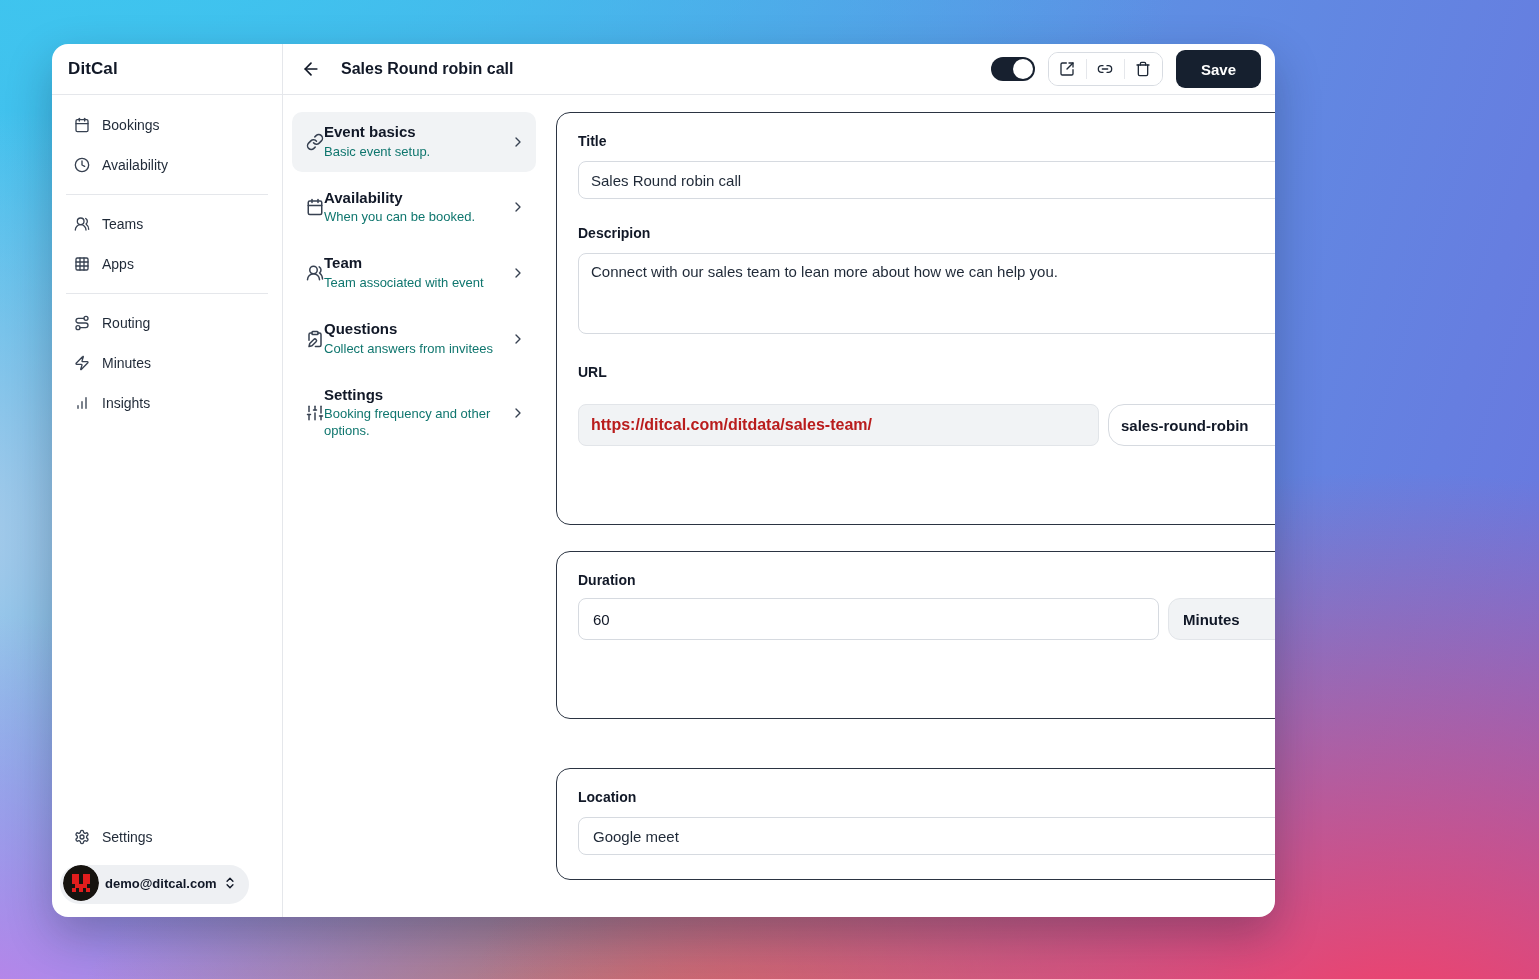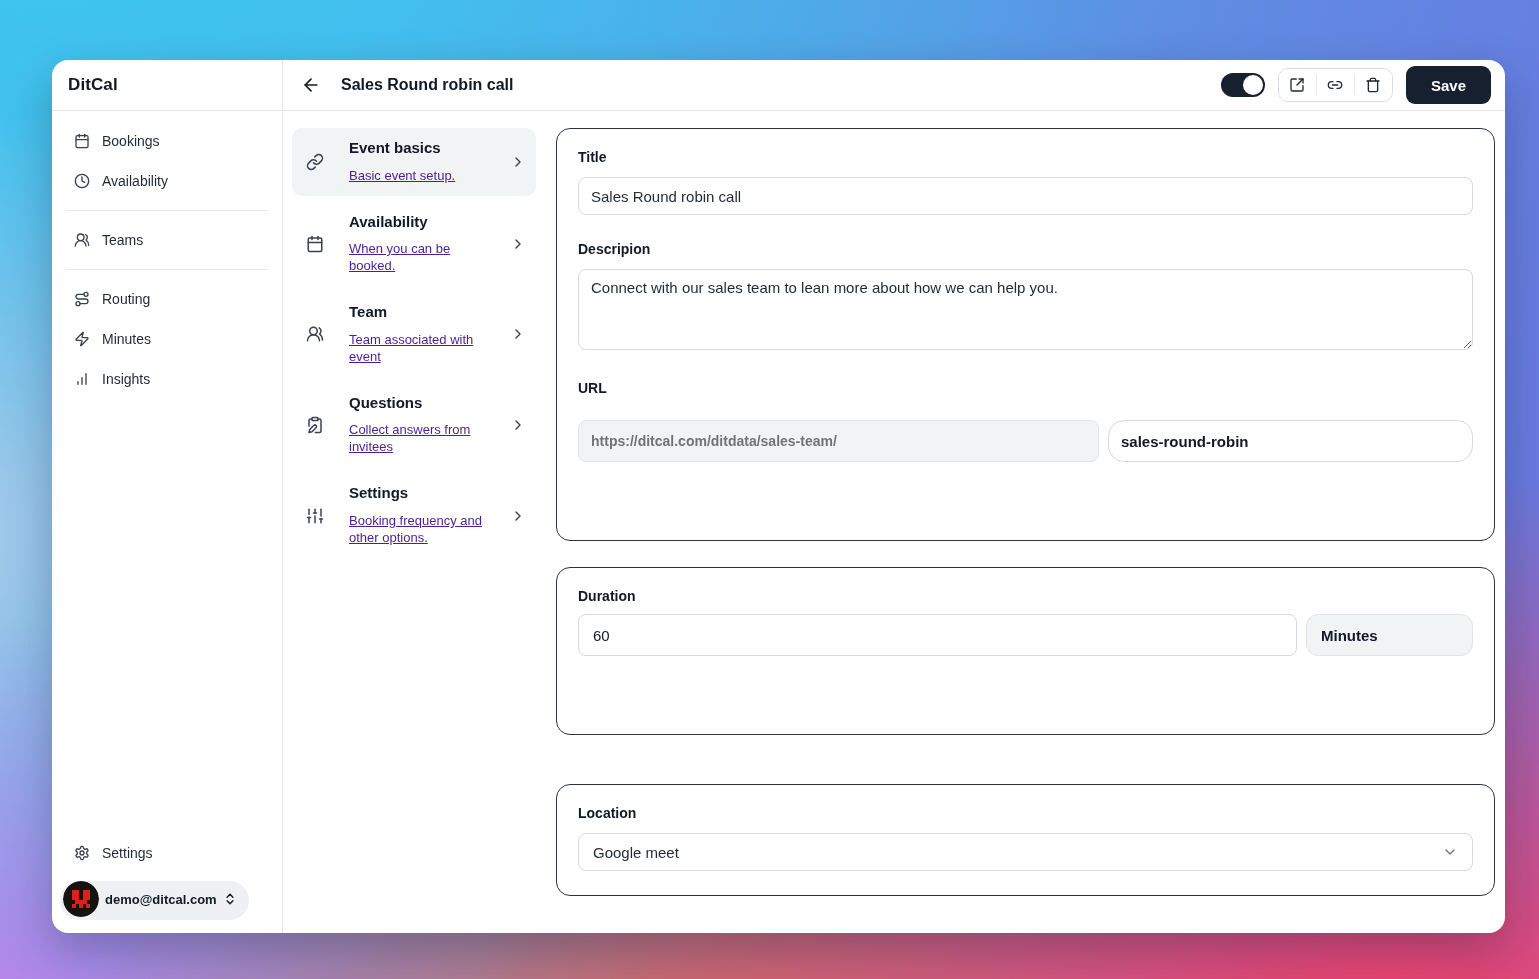--- a/index.html
+++ b/index.html
@@ -12,21 +12,21 @@
       radial-gradient(115% 115% at 90% 108%, #fb3d62 0%, rgba(251,61,98,0) 52%),
       radial-gradient(90% 90% at 45% 112%, #e2674b 0%, rgba(226,103,75,0) 46%),
       radial-gradient(95% 95% at -5% 108%, #cf7ce9 0%, rgba(207,124,233,0) 48%),
       radial-gradient(65% 85% at -4% 55%, #aacbe9 0%, rgba(170,203,233,0) 52%),
       radial-gradient(120% 120% at 8% -12%, #3cc7ef 0%, rgba(60,199,239,0) 58%),
       linear-gradient(108deg, #49b9ec 0%, #6b74de 100%);
   }
   svg { display:block; }
 
   .app-card {
-    position:absolute; left:52px; top:60px; width:1453px; height:873px;
+    position:absolute; left:52px; top:44px; width:1223px; height:873px;
     background:#ffffff; border-radius:16px; overflow:hidden;
     display:flex; box-shadow:0 18px 45px rgba(15,23,42,.28);justify-content:flex-end;
   }
 
   
   .sidebar { width:231px; flex:0 0 231px; border-right:1px solid #e5e7eb; display:flex; flex-direction:column; }
   .sidebar-header { height:51px; flex:0 0 51px; border-bottom:1px solid #e5e7eb; display:flex; align-items:center; padding:0 16px; }
   .brand { font-size:17px; font-weight:700; color:#111827; letter-spacing:.1px; }
   .side-nav { padding:10px 8px 0; }
   .side-item {
@@ -57,28 +57,28 @@
   .icon-group { display:flex; align-items:stretch; border:1px solid #d8dce2; border-radius:10px; height:34px; overflow:hidden; background:#fff; }
   .icon-btn { width:37px; display:flex; align-items:center; justify-content:center; color:#1f2937; cursor:pointer; background:#fff; border:none; }
   .icon-sep { width:1px; background:#e5e7eb; margin:6px 0; }
   .save-btn { height:38px; padding:0 25px; background:#16202f; color:#fff; font-size:15px; font-weight:700; border:none; border-radius:9px; cursor:pointer; font-family:inherit; }
 
   .main-body { flex:1 1 auto; display:flex; min-height:0; }
 
   
   .subnav { width:262px; flex:0 0 262px; padding:17px 9px 0; }
   .subnav-item {
-    display:flex; align-items:center; gap:25px; padding:11px 10px 11px 14px;
+    display:flex; align-items:center; gap:0; padding:11px 10px 11px 14px;
     border-radius:10px; cursor:pointer; margin-bottom:6px;
   }
   .subnav-item.selected { background:#f1f3f5; }
   .subnav-item .ic { color:#374151; flex:0 0 18px; }
   .subnav-text { flex:1 1 auto; min-width:0; }
   .subnav-title { font-size:15px; font-weight:700; color:#111827; line-height:1.25; }
-  .subnav-sub { font-size:13px; color:#4c1d95; line-height:1.3; margin-top:10px;text-decoration:underline; }
+  .subnav-sub { font-size:13px; color:#0f766e; line-height:1.3; margin-top:2px; }
   .subnav-chevron { color:#374151; flex:0 0 16px; }
 
   
   .content { flex:1 1 auto; padding:17px 10px 0 11px; }
   .panel { border:1px solid #2b3442; border-radius:14px; background:#fff; padding:20px 21px; }
   .panel + .panel { margin-top:26px; }
   .panel.location-panel { margin-top:49px; }
   .field-label { font-size:14px; font-weight:600; color:#111827; margin-bottom:12px; }
   .field-label.tight { margin-bottom:10px; }
   .text-input {
@@ -86,21 +86,21 @@
     padding:0 12px; font-size:15px; color:#1f2937; font-family:inherit; background:#fff; outline:none;
   }
   .text-area {
     width:100%; height:81px; border:1px solid #d6dae0; border-radius:8px;
     padding:9px 12px; font-size:15px; color:#1f2937; font-family:inherit; background:#fff; outline:none; resize:vertical;
   }
   .field-gap { height:26px; }
   .url-row { display:flex; gap:9px; margin-bottom:58px; }
   .url-prefix {
     flex:0 0 521px; height:42px; background:#f1f3f5; border:1px solid #e2e5e9; border-radius:8px;
-    display:flex; align-items:center; padding:0 12px; font-size:14px; font-weight:700; color:#737373;
+    display:flex; align-items:center; padding:0 12px; font-size:16px; font-weight:700; color:#b91c1c;
   }
   .url-slug {
     flex:1 1 auto; height:42px; border:1px solid #d6dae0; border-radius:16px;
     padding:0 12px; font-size:15px; font-weight:700; color:#111827; font-family:inherit; outline:none;
   }
   .duration-row { display:flex; gap:9px; margin-bottom:58px; }
   .duration-input { flex:1 1 auto; height:42px; border:1px solid #d6dae0; border-radius:8px; padding:0 14px; font-size:15px; color:#111827; font-family:inherit; outline:none; }
   .unit-box {
     flex:0 0 167px; height:42px; background:#f1f3f5; border:1px solid #e2e5e9; border-radius:12px;
     display:flex; align-items:center; padding:0 14px; font-size:15px; font-weight:700; color:#111827;
@@ -147,20 +147,32 @@
 
       <div class="side-item">
         <span class="ic">
           <svg width="16" height="16" viewBox="0 0 24 24" fill="none" stroke="currentColor" stroke-width="2" stroke-linecap="round" stroke-linejoin="round">
               <path d="M18 21a8 8 0 0 0-16 0"></path>
               <circle cx="10" cy="8" r="5"></circle>
               <path d="M22 20c0-3.37-2-6.5-4-8a5 5 0 0 0-.45-8.3"></path>
             </svg>
         </span>
         <span>Teams</span>
+      </div>
+      <div class="side-item">
+        <span class="ic">
+          <svg width="16" height="16" viewBox="0 0 24 24" fill="none" stroke="currentColor" stroke-width="2" stroke-linecap="round" stroke-linejoin="round">
+              <rect width="18" height="18" x="3" y="3" rx="2"></rect>
+              <path d="M3 9h18"></path>
+              <path d="M3 15h18"></path>
+              <path d="M9 3v18"></path>
+              <path d="M15 3v18"></path>
+            </svg>
+        </span>
+        <span>Apps</span>
       </div>
 
       <div class="side-divider"></div>
 
       <div class="side-item">
         <span class="ic">
           <svg width="16" height="16" viewBox="0 0 24 24" fill="none" stroke="currentColor" stroke-width="2" stroke-linecap="round" stroke-linejoin="round">
               <circle cx="6" cy="19" r="3"></circle>
               <path d="M9 19h8.5a3.5 3.5 0 0 0 0-7h-11a3.5 3.5 0 0 1 0-7H15"></path>
               <circle cx="18" cy="5" r="3"></circle>

